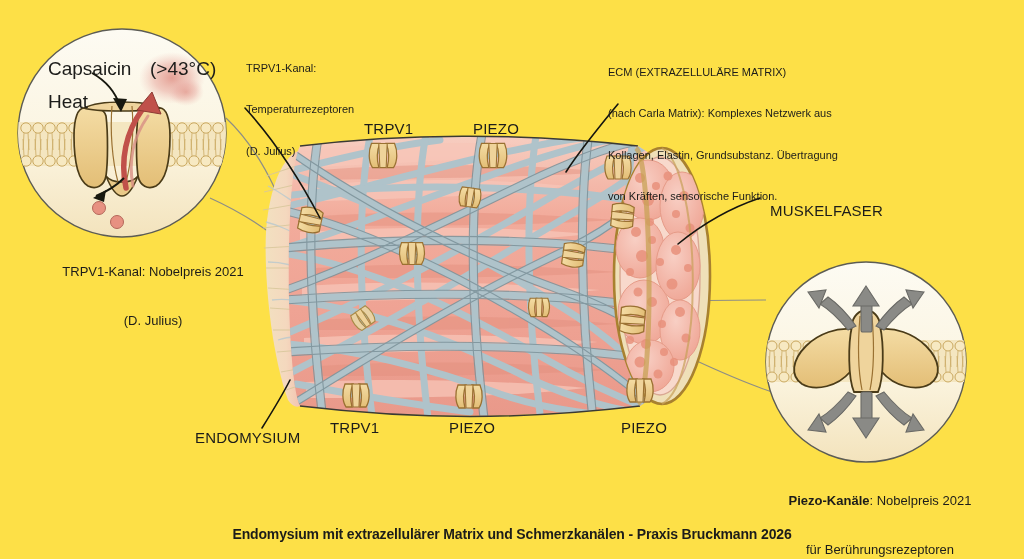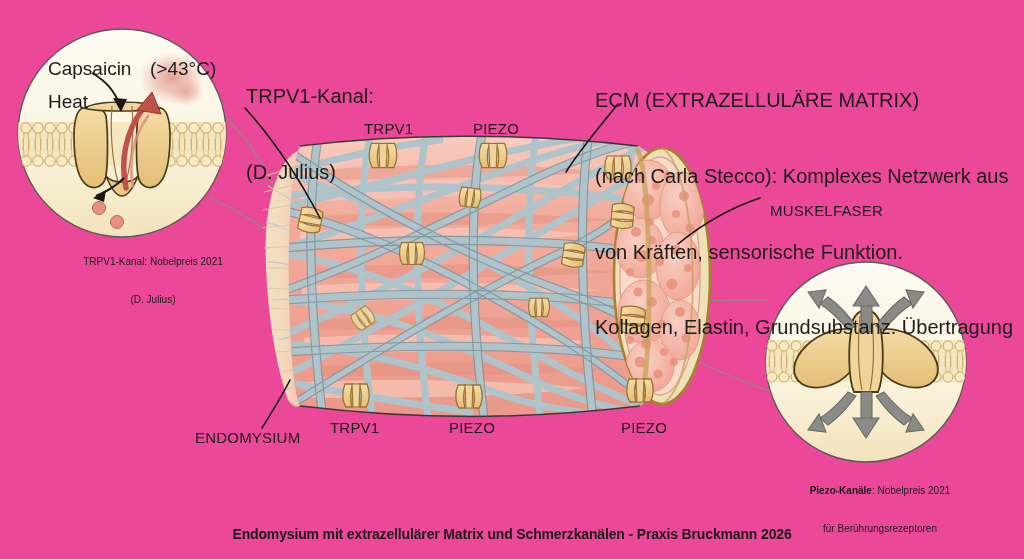--- a/index.html
+++ b/index.html
@@ -7,38 +7,38 @@
     padding: 0;
     background: #ffffff;
   }
   body {
     font-family: "Liberation Sans", sans-serif;
   }
   #figure {
     position: relative;
     width: 1024px;
     height: 559px;
-    background: #ec4899;
+    background: #fde047;
     overflow: hidden;
   }
   #art {
     position: absolute;
     left: 0; top: 0;
     width: 1024px;
     height: 559px;
   }
   .txt {
     position: absolute;
     color: #1c1c1a;
     line-height: 1.26;
     white-space: pre;
   }
-  .t-block     { font-size: 20px; }
+  .t-block     { font-size: 11px; }
   .t-caps      { font-size: 15px; letter-spacing: .2px; }
-  .t-small     { font-size: 10px; }
+  .t-small     { font-size: 13px; }
   .t-inset     { font-size: 19px; }
   .t-center    { text-align: center; }
   .t-caption   { font-size: 14px; font-weight: bold; letter-spacing: -.15px; }
   .b           { font-weight: bold; margin-top: 36px; }
 </style>
 </head>
 <body>
 
 <div id="figure">
 
@@ -504,28 +504,29 @@
   <div class="txt t-inset" style="left:48px; top:90px;text-align:center;">Heat</div>
   <div class="txt t-inset" style="left:150px; top:57px;">(&gt;43°C)</div>
 
   <div class="txt t-small t-center" style="left:8px; top:231px; width:290px;">
     <div>TRPV1-Kanal: Nobelpreis 2021</div>
     <div>(D. Julius)</div>
   </div>
 
   <div class="txt t-block" style="left:246px; top:34px;">
     <div>TRPV1-Kanal:</div>
+    <div>Temperaturrezeptoren</div>
     <div>(D. Julius)</div>
   </div>
 
-  <div class="txt t-block" style="left:595px; top:38px;">
+  <div class="txt t-block" style="left:608px; top:38px;">
     <div>ECM (EXTRAZELLULÄRE MATRIX)</div>
-    <div>(nach Carla Stecco): Komplexes Netzwerk aus</div>
+    <div>(nach Carla Matrix): Komplexes Netzwerk aus</div>
+    <div>Kollagen, Elastin, Grundsubstanz. Übertragung</div>
     <div>von Kräften, sensorische Funktion.</div>
-    <div>Kollagen, Elastin, Grundsubstanz. Übertragung</div>
   </div>
 
   <div class="txt t-caps" style="left:770px; top:202px;">MUSKELFASER</div>
 
   <div class="txt t-caps" style="left:195px; top:429px;">ENDOMYSIUM</div>
 
   <div class="txt t-caps" style="left:364px; top:120px;">TRPV1</div>
   <div class="txt t-caps" style="left:473px; top:120px;">PIEZO</div>
 
   <div class="txt t-caps" style="left:330px; top:419px;">TRPV1</div>

